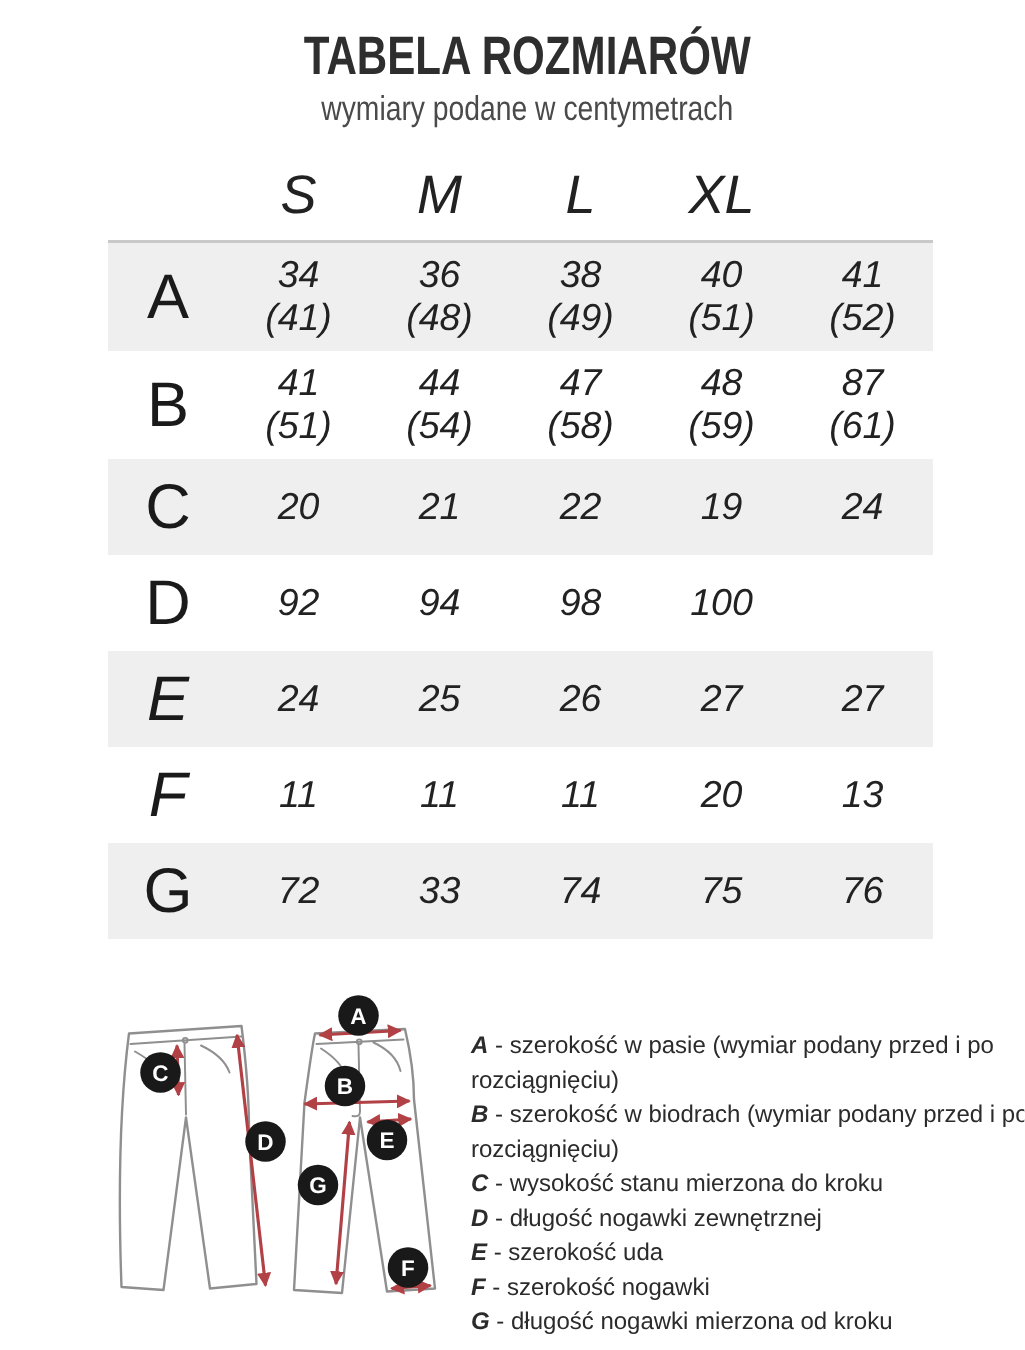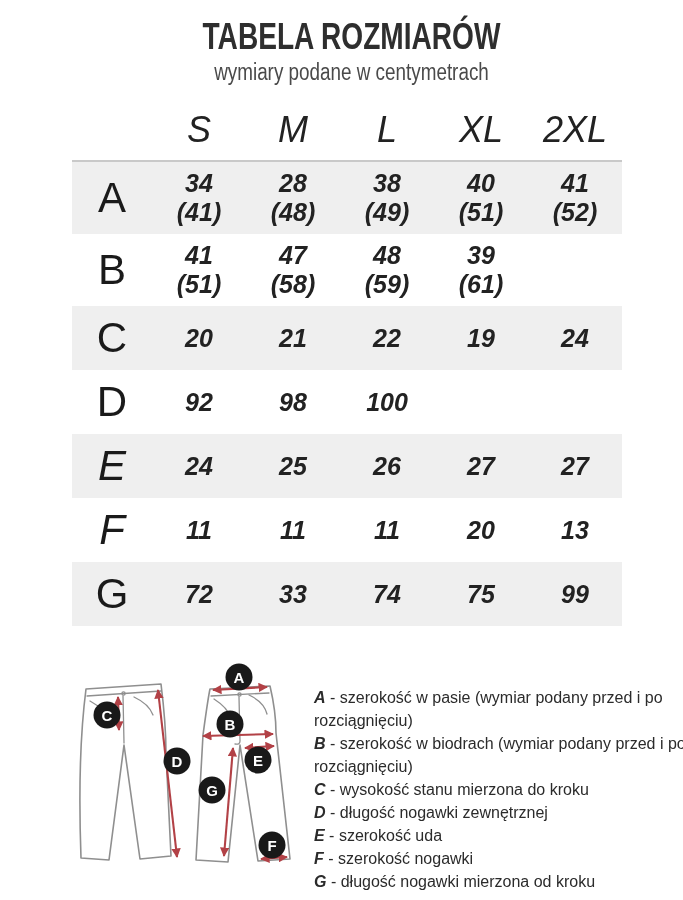--- a/index.html
+++ b/index.html
@@ -23,21 +23,21 @@
   .table-wrap{position:absolute;left:72px;top:100px;width:550px;}
   .thead{display:flex;height:62px;align-items:center;border-bottom:2px solid var(--rule);}
   .thead .corner{width:80px;}
   .thead .col-label{width:94px;text-align:center;font-style:italic;font-size:36px;
                     font-weight:normal;color:#222;}
   .trow{display:flex;align-items:center;height:64px;}
   .trow.tall{height:72px;}
   .trow.stripe{background:var(--stripe);}
   .row-label{width:80px;text-align:center;font-size:42px;font-weight:normal;color:#1a1a1a;}
   .trow:nth-child(5) .row-label,.trow:nth-child(6) .row-label{font-style:italic;}
-  .cell{width:94px;text-align:center;font-style:italic;font-size:25px;color:#222;line-height:29px;font-weight:bold;}
+  .cell{width:94px;text-align:center;font-style:italic;font-size:25px;color:#222;line-height:29px;}
 
   
   .diagram{position:absolute;left:60px;top:653px;width:250px;height:250px;}
   .pant{fill:#ffffff;stroke:var(--outline);stroke-width:1.6;stroke-linejoin:round;}
   .seam{fill:none;stroke:var(--outline);stroke-width:1.3;stroke-linecap:round;}
   .arrow{stroke:var(--arrow);stroke-width:2.1;fill:none;}
   .ah{fill:var(--arrow);}
   .marker-circle{fill:var(--marker-bg);}
   .marker-letter{fill:var(--marker-text);font-family:"Liberation Sans",sans-serif;
                  font-size:15px;font-weight:bold;text-anchor:middle;}
@@ -58,32 +58,31 @@
   </div>
 
   <div class="table-wrap">
     <div class="thead">
       <div class="corner"></div>
 
     <div class="col-label">S</div>
         <div class="col-label">M</div>
         <div class="col-label">L</div>
         <div class="col-label">XL</div>
-        <div class="col-label">2XL</div>
       </div>
     <div class="tbody">
 
     <div class="trow stripe tall">
           <div class="row-label">A</div>
           <div class="cell">
             <div>34</div>
             <div>(41)</div>
           </div>
           <div class="cell">
-            <div>28</div>
+            <div>36</div>
             <div>(48)</div>
           </div>
           <div class="cell">
             <div>38</div>
             <div>(49)</div>
           </div>
           <div class="cell">
             <div>40</div>
             <div>(51)</div>
           </div>
@@ -92,29 +91,33 @@
             <div>(52)</div>
           </div>
         </div>
         <div class="trow tall">
           <div class="row-label">B</div>
           <div class="cell">
             <div>41</div>
             <div>(51)</div>
           </div>
           <div class="cell">
+            <div>44</div>
+            <div>(54)</div>
+          </div>
+          <div class="cell">
             <div>47</div>
             <div>(58)</div>
           </div>
           <div class="cell">
             <div>48</div>
             <div>(59)</div>
           </div>
           <div class="cell">
-            <div>39</div>
+            <div>87</div>
             <div>(61)</div>
           </div>
         </div>
         <div class="trow stripe">
           <div class="row-label">C</div>
           <div class="cell">
             <div>20</div>
           </div>
           <div class="cell">
             <div>21</div>
@@ -128,20 +131,23 @@
           <div class="cell">
             <div>24</div>
           </div>
         </div>
         <div class="trow">
           <div class="row-label">D</div>
           <div class="cell">
             <div>92</div>
           </div>
           <div class="cell">
+            <div>94</div>
+          </div>
+          <div class="cell">
             <div>98</div>
           </div>
           <div class="cell">
             <div>100</div>
           </div>
         </div>
         <div class="trow stripe">
           <div class="row-label">E</div>
           <div class="cell">
             <div>24</div>
@@ -185,21 +191,21 @@
           <div class="cell">
             <div>33</div>
           </div>
           <div class="cell">
             <div>74</div>
           </div>
           <div class="cell">
             <div>75</div>
           </div>
           <div class="cell">
-            <div>99</div>
+            <div>76</div>
           </div>
         </div>
       </div>
   </div>
 
   <svg class="diagram" viewBox="0 0 250 250">
     <defs>
       <marker id="ah" viewBox="0 0 10 10" refX="9" refY="5" markerWidth="4.5" markerHeight="4.5" orient="auto-start-reverse">
         <path d="M0,0 L10,5 L0,10 Z" class="ah"></path>
       </marker>

